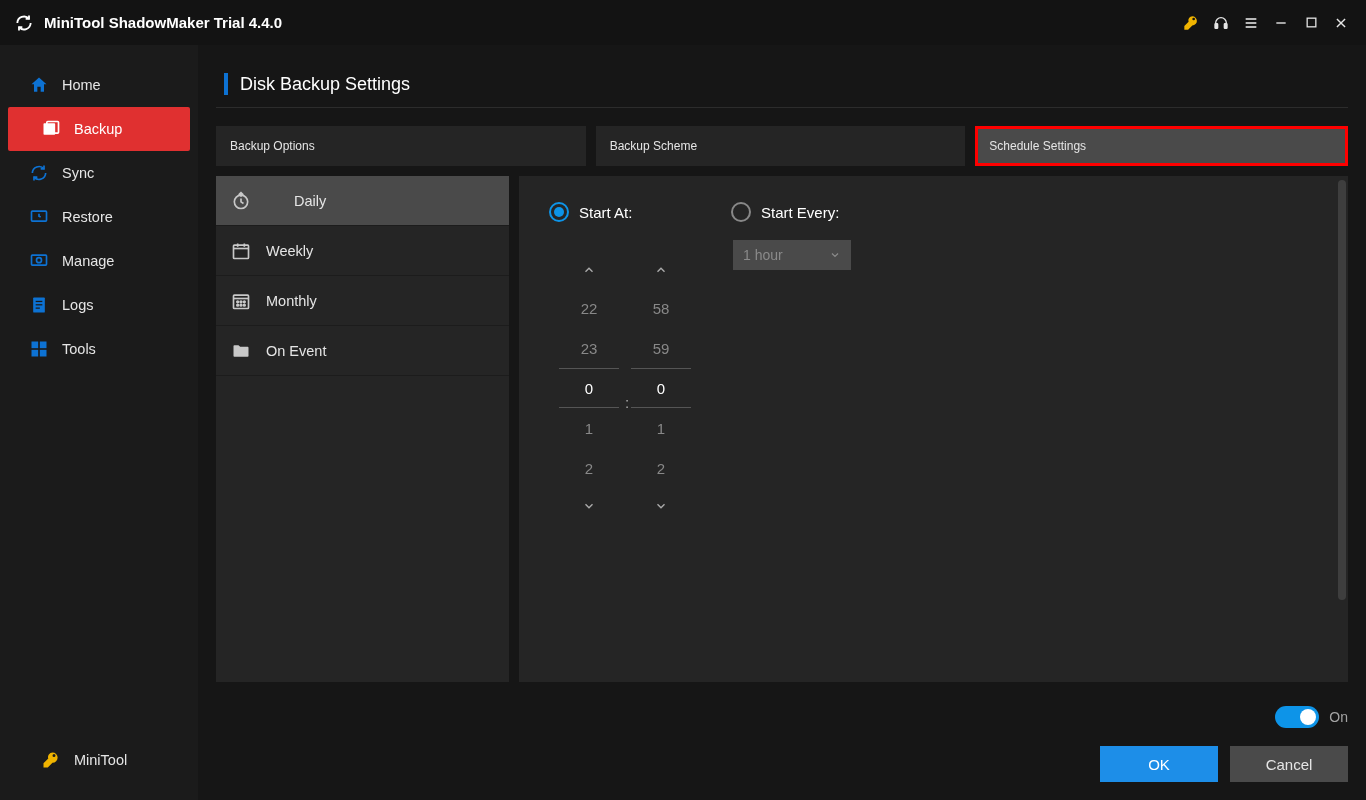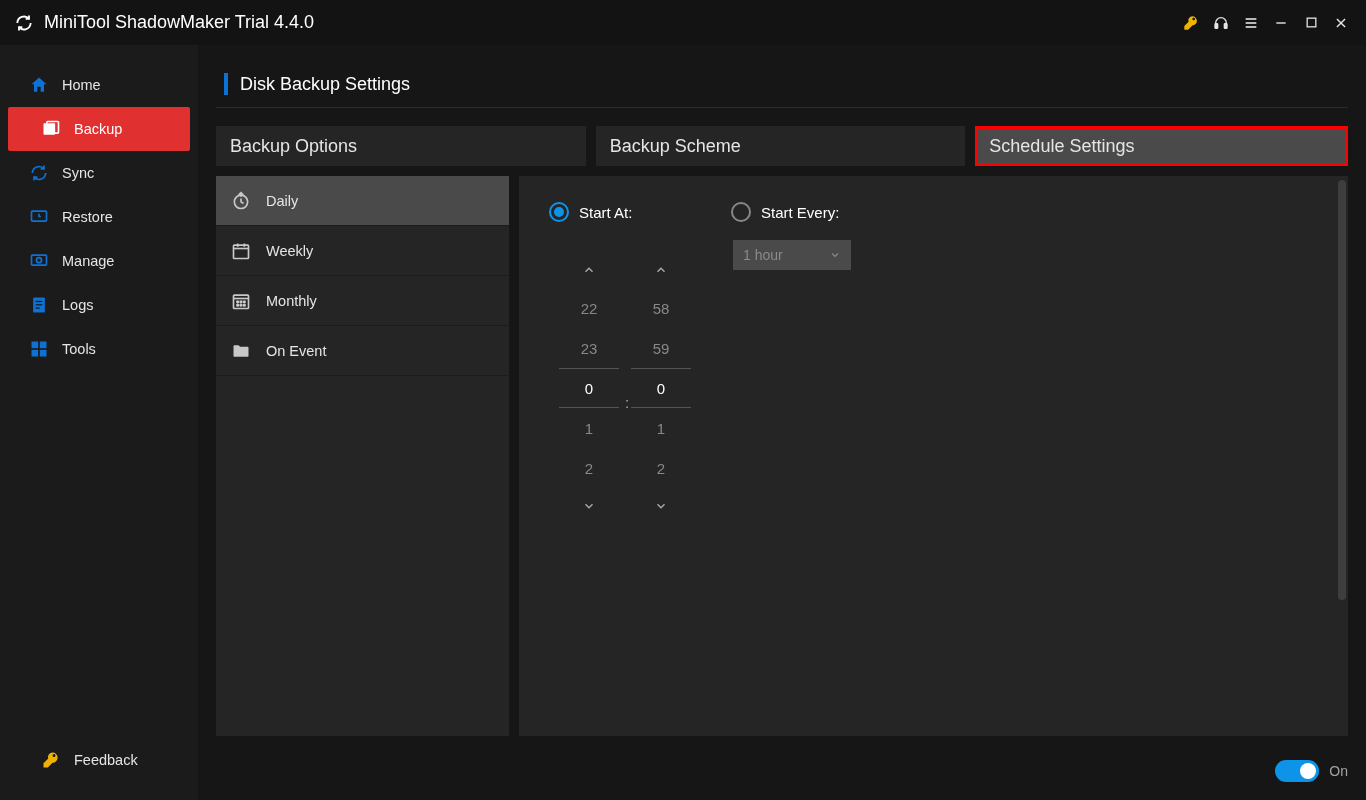--- a/index.html
+++ b/index.html
@@ -1,21 +1,21 @@
 <!DOCTYPE html>
 <html><head>
 <meta charset="utf-8">
 <style>
 * { margin: 0; padding: 0; box-sizing: border-box; font-family: "Segoe UI", Arial, sans-serif; }
 body { background: #181818; color: #e5e5e5; width: 1366px; height: 800px; overflow: hidden; }
 
 
 .titlebar { height: 45px; background: #131313; display: flex; align-items: center; padding: 0 10px 0 14px; }
 .titlebar .logo { width: 20px; height: 20px; display: flex; align-items: center; justify-content: center; }
-.titlebar .title { font-size: 18px; font-weight: 400; color: #fff; margin-left: 10px; }
+.titlebar .title { font-size: 15px; font-weight: 700; color: #fff; margin-left: 10px; }
 .titlebar .spacer { flex: 1; }
 .titlebar .tbicon { width: 30px; height: 30px; display: flex; align-items: center; justify-content: center; cursor: pointer; color: #e5e5e5; }
 .titlebar .tbicon.key { color: #f0b400; }
 
 
 .main { display: flex; height: calc(100% - 45px); }
 .sidebar { width: 198px; background: #1b1b1b; display: flex; flex-direction: column; padding-top: 18px; }
 .navitem { height: 44px; display: flex; align-items: center; padding-left: 28px; cursor: pointer; color: #e5e5e5; font-size: 14.5px; }
 .navitem.register, .navitem.feedback { padding-left: 40px; }
 .navitem .nicon { width: 22px; height: 22px; margin-right: 12px; display: flex; align-items: center; justify-content: center; color: #0d72d3; }
@@ -26,31 +26,31 @@
 .sidebar .bottom { margin-top: auto; margin-bottom: 18px; }
 
 
 .content { flex: 1; background: #161616; padding: 28px 18px 18px 18px; display: flex; flex-direction: column; }
 .page-title-row { display: flex; align-items: center; margin-bottom: 18px; padding-left: 8px; border-bottom: 1px solid #2c2c2c; padding-bottom: 12px;}
 .page-title-bar { width: 4px; height: 22px; background: #0d72d3; margin-right: 12px; }
 .page-title { font-size: 18px; color: #fff; font-weight: 400; }
 
 
 .tabs { display: flex; gap: 10px; margin-bottom: 10px; }
-.tab { flex: 1; height: 40px; background: #252525; display: flex; align-items: center; padding-left: 14px; font-size: 18px; color: #e5e5e5; cursor: pointer; }
+.tab { flex: 1; height: 40px; background: #252525; display: flex; align-items: center; padding-left: 14px; font-size: 12px; color: #e5e5e5; cursor: pointer; }
 .tab.selected { background: #4a4a4a; border: 3px solid #ff0000; padding-left: 11px; }
 
 
 .cols { display: flex; gap: 10px; flex: 1; min-height: 0; }
 .leftcol { width: 293px; background: #252525; }
 .rightcol { flex: 1; background: #252525; position: relative; display: flex; padding: 26px 30px; }
 .rightcol .scrollbar { position: absolute; right: 2px; top: 4px; width: 8px; height: 420px; background: #3e3e3e; border-radius: 4px; }
 .schedtype { height: 50px; display: flex; align-items: center; padding-left: 14px; cursor: pointer; border-bottom: 1px solid #1c1c1c; font-size: 14.5px; color: #e5e5e5; }
 .schedtype .sicon { width: 22px; height: 22px; margin-right: 14px; display: flex; align-items: center; justify-content: center; color: #c8c8c8; }
-.schedtype.active { background: #4a4a4a; }
+.schedtype.active { background: #4a4a4a; gap: 28px; }
 .radio-row { display: flex; align-items: center; margin-bottom: 18px; }
 .radio { width: 20px; height: 20px; border: 2px solid #888; border-radius: 50%; margin-right: 10px; display: flex; align-items: center; justify-content: center; cursor: pointer;}
 .radio.checked { border-color: #0d94e8; }
 .radio.checked::after { content: ""; width: 10px; height: 10px; background: #0d94e8; border-radius: 50%; }
 .radio-label { font-size: 15px; color: #fff; }
 
 .timepicker-block { display: flex; align-items: flex-start; }
 .timepicker { display: flex; align-items: center; margin-left: 4px; }
 .tcol { display: flex; flex-direction: column; align-items: center; width: 72px; justify-content: center; }
 .tcol .arrow { height: 36px; display:flex; align-items:center; justify-content:center; color:#aaa; cursor:pointer; }
@@ -198,21 +198,21 @@
       <span class="lbl">Tools</span>
     </div>
 
     <div class="bottom">
       <div class="navitem register">
         <div class="nicon">
             <svg width="18" height="18" viewBox="0 0 24 24" fill="currentColor">
               <path d="M14 2a6 6 0 0 0-5.65 8L2 16.35V22h5.65L14 15.65A6 6 0 1 0 14 2zm2 6a2 2 0 1 1 0-4 2 2 0 0 1 0 4z"></path>
             </svg>
           </div>
-        <span class="lbl">Feedback</span>
+        <span class="lbl">MiniTool</span>
       </div>
     </div>
   </div>
 
   <div class="content">
     <div class="page-title-row">
       <div class="page-title-bar"></div>
       <div class="page-title">Disk Backup Settings</div>
     </div>
 
@@ -344,16 +344,24 @@
       </div>
     </div>
 
     <div class="footer">
       <div style="flex:1"></div>
       <div style="display:flex; flex-direction:column; align-items:flex-end;">
         <div class="toggle-wrap">
           <div class="toggle"></div>
           <div class="toggle-label">On</div>
         </div>
+        <div class="btnrow">
+          <div class="btn ok">
+              <span>OK</span>
+            </div>
+          <div class="btn cancel">
+              <span>Cancel</span>
+            </div>
+        </div>
       </div>
     </div>
   </div>
 </div>
 
 </body></html>

